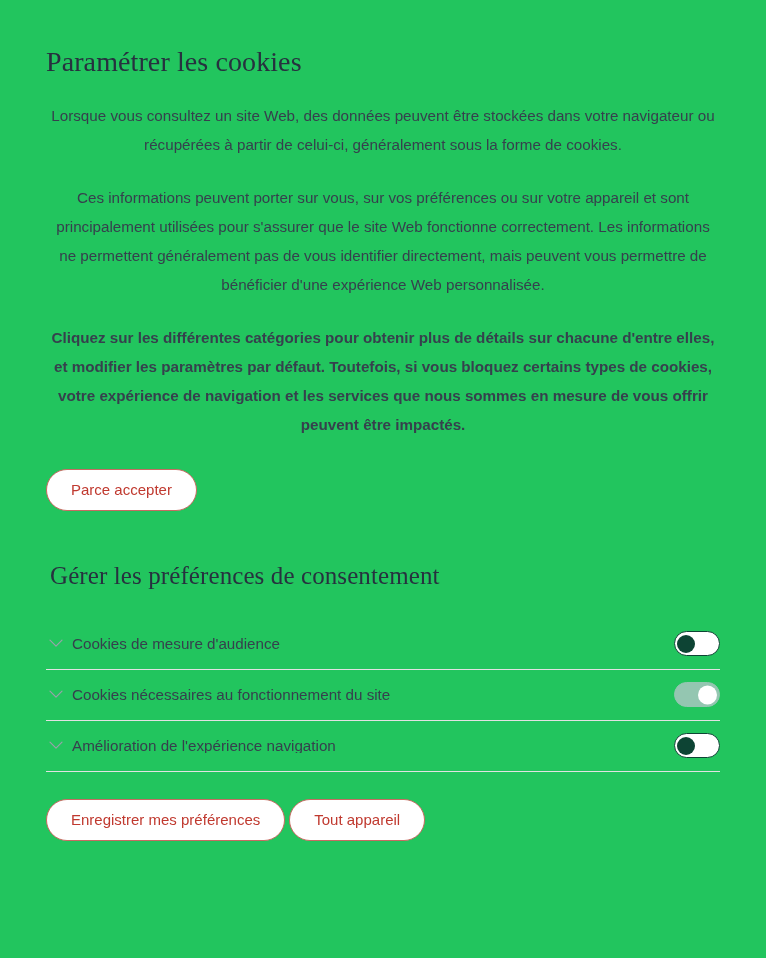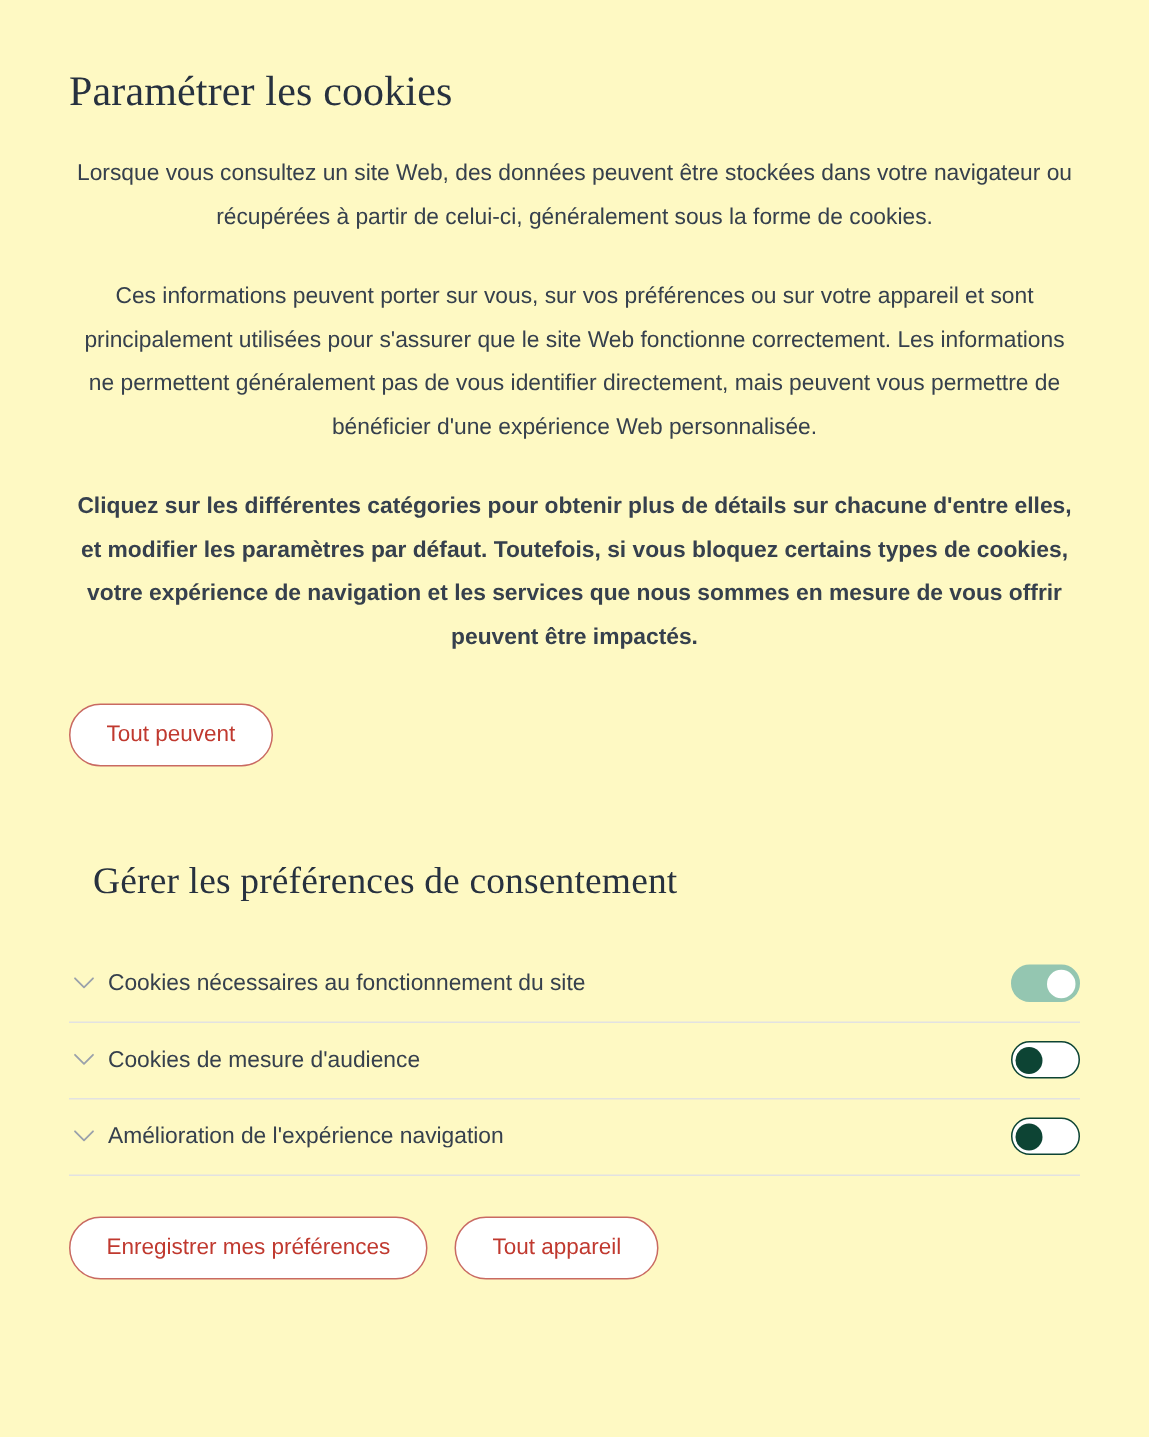--- a/index.html
+++ b/index.html
@@ -12,41 +12,41 @@
   body {
     width: 766px;
     height: 958px;
     font-family: "Liberation Sans", sans-serif;
     color: #2c3440;
     overflow: hidden;
   }
   .page {
     width: 766px;
     min-height: 958px;
-    background: #fef9c3;
+    background: #22c55e;
     padding: 0 46px;
   }
 
   
   .title {
     font-family: "Liberation Serif", serif;
     font-size: 28px;
     font-weight: 400;
     color: #27313f;
     margin: 0;
     padding-top: 45px;
     letter-spacing: 0.1px;
     line-height: 1.2;
   }
   .subtitle {
     font-family: "Liberation Serif", serif;
     font-size: 25px;
     font-weight: 400;
     color: #27313f;
-    margin: 16px;
+    margin: 4px;
     padding-top: 46px;
     padding-bottom: 0;
     letter-spacing: 0.1px;
     line-height: 1.2;
   }
 
   
   .intro {
     margin-top: 22px;
     text-align: center;
@@ -152,44 +152,58 @@
     left: 2px;
     width: 18px;
     height: 18px;
     background: #0d4434;
   }
 
   
   .actions {
     margin-top: 27px;
     display: flex;
-    gap: 18px;
+    gap: 4px;
     align-items: flex-start;
   }
 </style>
 </head>
 <body>
 
 <div class="page">
 
   <h1 class="title">Paramétrer les cookies</h1>
 
   <div class="intro">
     <p class="para">Lorsque vous consultez un site Web, des données peuvent être stockées dans votre navigateur ou récupérées à partir de celui-ci, généralement sous la forme de cookies.</p>
     <p class="para">Ces informations peuvent porter sur vous, sur vos préférences ou sur votre appareil et sont principalement utilisées pour s'assurer que le site Web fonctionne correctement. Les informations ne permettent généralement pas de vous identifier directement, mais peuvent vous permettre de bénéficier d'une expérience Web personnalisée.</p>
     <p class="para">Cliquez sur les différentes catégories pour obtenir plus de détails sur chacune d'entre elles, et modifier les paramètres par défaut. Toutefois, si vous bloquez certains types de cookies, votre expérience de navigation et les services que nous sommes en mesure de vous offrir peuvent être impactés.</p>
   </div>
 
   <div class="accept-row">
-    <button class="btn">Tout peuvent</button>
+    <button class="btn">Parce accepter</button>
   </div>
 
   <h2 class="subtitle">Gérer les préférences de consentement</h2>
 
   <div class="prefs">
+
+    <div class="pref-row">
+      <div class="pref-left">
+        <span class="chevron">
+          <svg width="14" height="9" viewBox="0 0 14 9" fill="none" xmlns="http://www.w3.org/2000/svg">
+            <path d="M1 1.2 L7 7.2 L13 1.2" stroke="#9aa1ab" stroke-width="1.2" stroke-linecap="round" stroke-linejoin="round"></path>
+          </svg>
+        </span>
+        <span class="pref-label">Cookies de mesure d'audience</span>
+      </div>
+      <div class="toggle off" role="switch" aria-checked="false">
+        <span class="knob"></span>
+      </div>
+    </div>
 
     <div class="pref-row">
       <div class="pref-left">
         <span class="chevron">
           <svg width="14" height="9" viewBox="0 0 14 9" fill="none" xmlns="http://www.w3.org/2000/svg">
             <path d="M1 1.2 L7 7.2 L13 1.2" stroke="#9aa1ab" stroke-width="1.2" stroke-linecap="round" stroke-linejoin="round"></path>
           </svg>
         </span>
         <span class="pref-label">Cookies nécessaires au fonctionnement du site</span>
       </div>
@@ -198,34 +212,20 @@
       </div>
     </div>
 
     <div class="pref-row">
       <div class="pref-left">
         <span class="chevron">
           <svg width="14" height="9" viewBox="0 0 14 9" fill="none" xmlns="http://www.w3.org/2000/svg">
             <path d="M1 1.2 L7 7.2 L13 1.2" stroke="#9aa1ab" stroke-width="1.2" stroke-linecap="round" stroke-linejoin="round"></path>
           </svg>
         </span>
-        <span class="pref-label">Cookies de mesure d'audience</span>
-      </div>
-      <div class="toggle off" role="switch" aria-checked="false">
-        <span class="knob"></span>
-      </div>
-    </div>
-
-    <div class="pref-row">
-      <div class="pref-left">
-        <span class="chevron">
-          <svg width="14" height="9" viewBox="0 0 14 9" fill="none" xmlns="http://www.w3.org/2000/svg">
-            <path d="M1 1.2 L7 7.2 L13 1.2" stroke="#9aa1ab" stroke-width="1.2" stroke-linecap="round" stroke-linejoin="round"></path>
-          </svg>
-        </span>
         <span class="pref-label">Amélioration de l'expérience navigation</span>
       </div>
       <div class="toggle off" role="switch" aria-checked="false">
         <span class="knob"></span>
       </div>
     </div>
 
   </div>
 
   <div class="actions">

